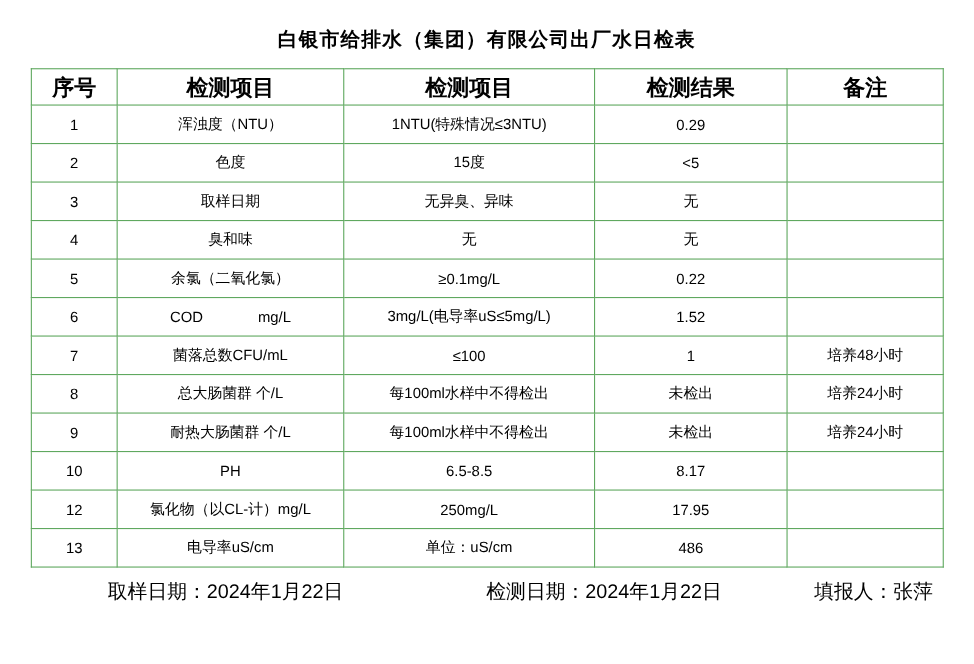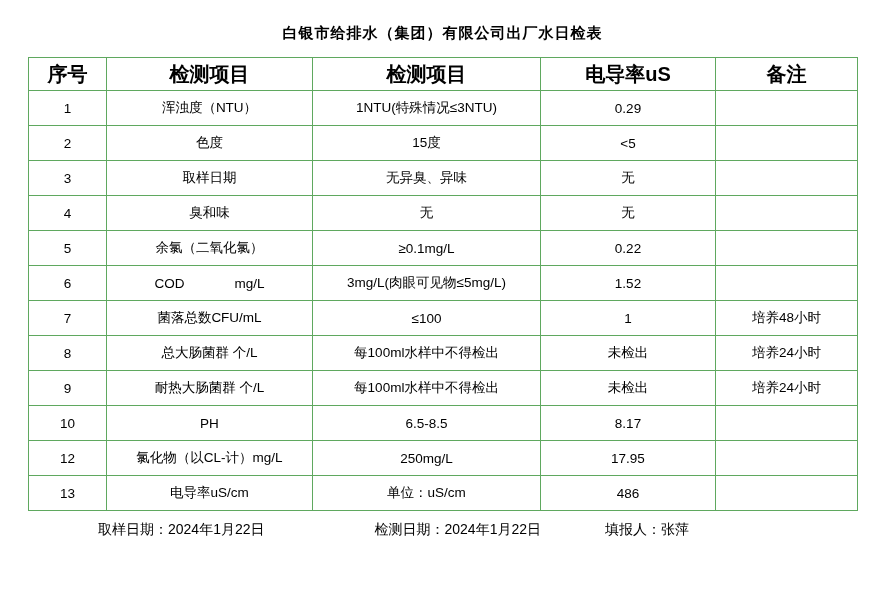--- a/index.html
+++ b/index.html
@@ -15,21 +15,21 @@
     overflow: hidden;
   }
   .page {
     position: relative;
     width: 885px;
     height: 604px;
     box-sizing: border-box;
   }
   .doc-title {
     text-align: center;
-    font-size: 15px;
+    font-size: 18px;
     font-weight: bold;
     font-family: "Liberation Serif", serif;
     letter-spacing: 1px;
     margin-top: 24px;
     margin-bottom: 14px;
   }
   .table-wrap {
     margin: 0 28px;
   }
   table.report {
@@ -59,22 +59,23 @@
 
   .cod-cell {
     display: flex;
     justify-content: center;
     align-items: center;
     gap: 50px;
   }
   .footer {
     margin: 10px 28px 0 28px;
     display: flex;
-    font-size: 14px;
+    font-size: 18px;
     align-items: center;
+    gap: 20px;
   }
   .footer .f1 { margin-left: 70px; }
   .footer .f2 { margin-left: 110px; }
   .footer .f3 { margin-left: 64px; }
 </style>
 </head>
 <body>
 
 <div class="page">
 
@@ -87,21 +88,21 @@
           <col class="c-item">
           <col class="c-limit">
           <col class="c-res">
           <col class="c-note">
       </colgroup>
       <thead>
         <tr>
           <th>序号</th>
           <th>检测项目</th>
           <th>检测项目</th>
-          <th>电导率uS</th>
+          <th>检测结果</th>
           <th>备注</th>
         </tr>
       </thead>
       <tbody>
         <tr>
           <td>1</td>
           <td>浑浊度（NTU）</td>
           <td>1NTU(特殊情况≤3NTU)</td>
           <td>0.29</td>
           <td></td>
@@ -135,21 +136,21 @@
           <td></td>
         </tr>
         <tr>
           <td>6</td>
           <td>
             <div class="cod-cell">
               <span>COD</span>
               <span>mg/L</span>
             </div>
           </td>
-          <td>3mg/L(肉眼可见物≤5mg/L)</td>
+          <td>3mg/L(电导率uS≤5mg/L)</td>
           <td>1.52</td>
           <td></td>
         </tr>
         <tr>
           <td>7</td>
           <td>菌落总数CFU/mL</td>
           <td>≤100</td>
           <td>1</td>
           <td>培养48小时</td>
         </tr>

